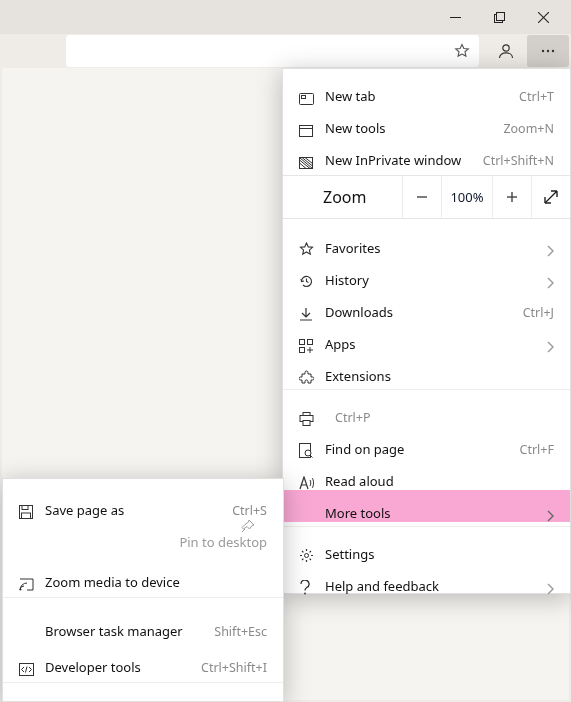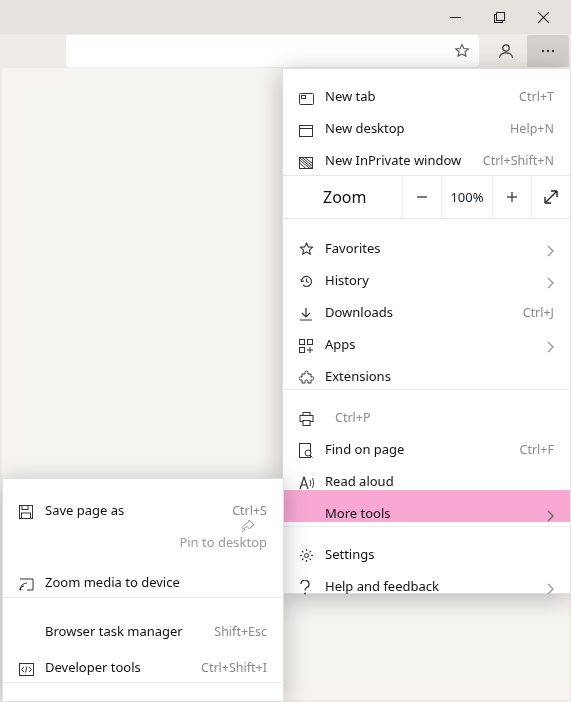--- a/index.html
+++ b/index.html
@@ -155,22 +155,22 @@
     <span class="mi-shortcut">Ctrl+T</span>
   </div>
 
   <div class="menu-item">
     <span class="mi-icon">
       <svg width="14" height="12" viewBox="0 0 14 12">
           <rect x="0.5" y="0.5" width="13" height="11" fill="none" stroke="#333"></rect>
           <line x1="0.5" y1="3.5" x2="13.5" y2="3.5" stroke="#333"></line>
         </svg>
     </span>
-    <span class="mi-label">New desktop</span>
-    <span class="mi-shortcut">Help+N</span>
+    <span class="mi-label">New tools</span>
+    <span class="mi-shortcut">Zoom+N</span>
   </div>
 
   <div class="menu-item">
     <span class="mi-icon">
       <svg width="14" height="12" viewBox="0 0 14 12">
           <rect x="0.5" y="0.5" width="13" height="11" fill="none" stroke="#333"></rect>
           <path d="M0.5 0.5 L13.5 11.5 M0.5 3 L11 11.5 M3 0.5 L13.5 9 M0.5 6 L7 11.5 M6 0.5 L13.5 6.5" stroke="#333"></path>
         </svg>
     </span>
     <span class="mi-label">New InPrivate window</span>

